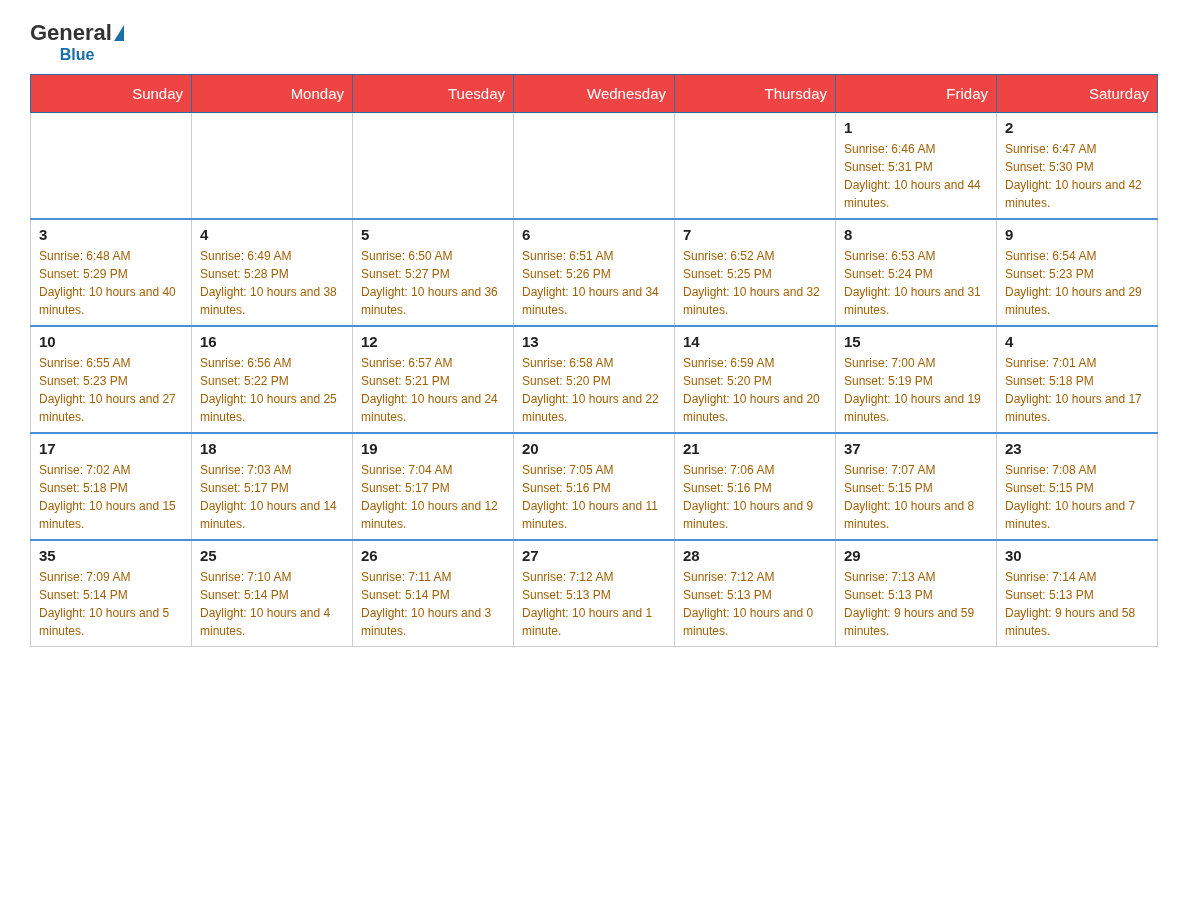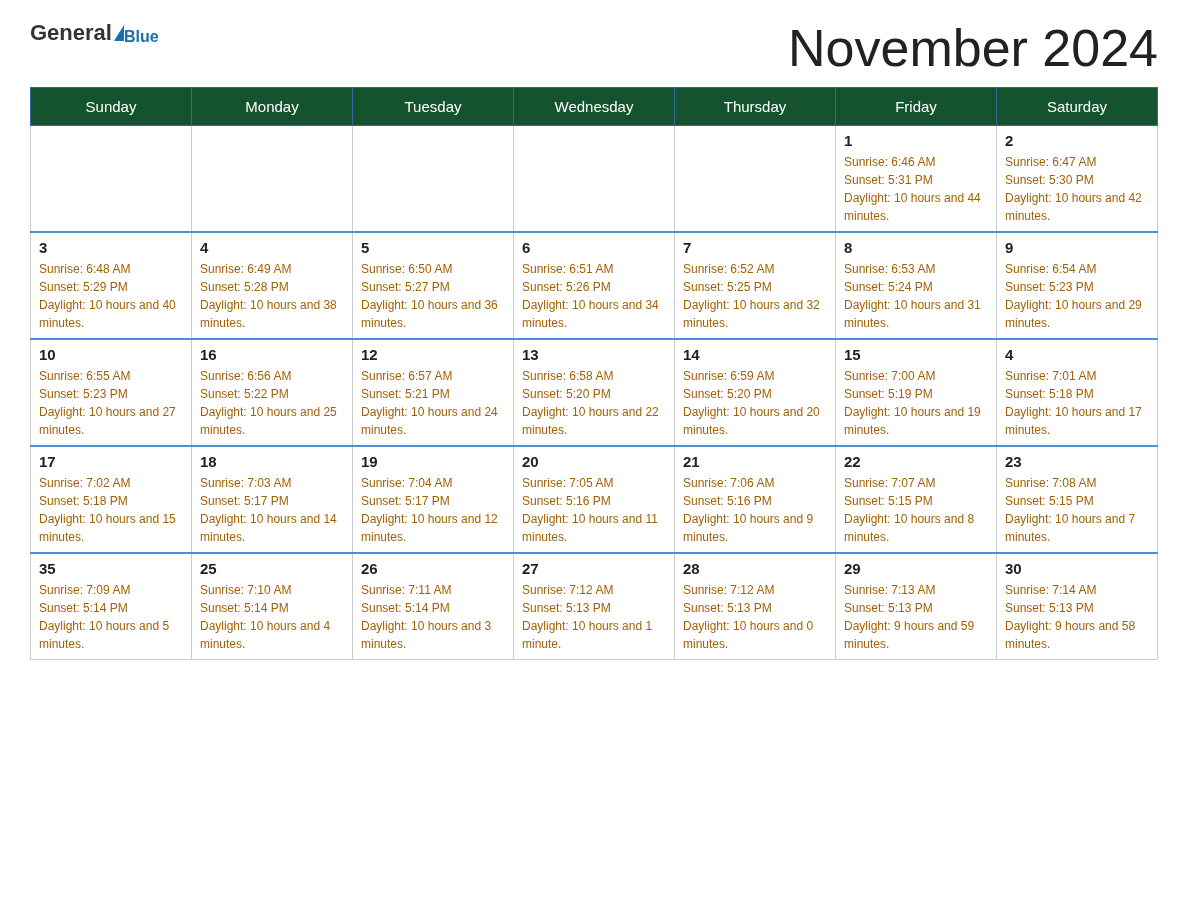--- a/index.html
+++ b/index.html
@@ -11,22 +11,22 @@
       min-height: 918px;
     }
     .header-area {
       display: flex;
       justify-content: space-between;
       align-items: flex-start;
       margin-bottom: 10px;
     }
     .logo {
       display: flex;
-      flex-direction: row;
-      align-items: flex-end;
+      flex-direction: column;
+      align-items: center;
     }
     .logo-general {
       font-size: 22px;
       font-weight: bold;
       color: #333;
     }
     .logo-blue {
       font-size: 16px;
       font-weight: bold;
       color: #1a6fa8;
@@ -57,24 +57,24 @@
       font-size: 20px;
       color: #555;
       margin-top: 4px;
     }
     .calendar-table {
       width: 100%;
       border-collapse: collapse;
       margin-top: 10px;
     }
     .calendar-table th {
-      background-color: #14532d;
+      background-color: #ef4444;
       color: #fff;
       padding: 10px 8px;
-      text-align: center;
+      text-align: right;
       font-size: 15px;
       font-weight: normal;
       border: 1px solid #2e6da4;
     }
     .calendar-table td {
       border: 1px solid #ccc;
       vertical-align: top;
       padding: 6px 8px;
       width: calc(100% / 7);
       min-height: 100px;
@@ -113,21 +113,20 @@
 
 <div class="header-area">
   <div class="logo">
     <div class="logo-top-row">
       <span class="logo-general">General</span>
       <span class="logo-triangle"></span>
     </div>
     <span class="logo-blue">Blue</span>
   </div>
   <div class="title-area">
-    <div class="month-title">November 2024</div>
   </div>
 </div>
 
 <table class="calendar-table">
   <thead>
     <tr>
     <th>Sunday</th>
         <th>Monday</th>
         <th>Tuesday</th>
         <th>Wednesday</th>
@@ -227,21 +226,21 @@
         </td>
         <td>
           <span class="day-number">20</span>
           <div class="day-info">Sunrise: 7:05 AM<br>Sunset: 5:16 PM<br>Daylight: 10 hours and 11 minutes.</div>
         </td>
         <td>
           <span class="day-number">21</span>
           <div class="day-info">Sunrise: 7:06 AM<br>Sunset: 5:16 PM<br>Daylight: 10 hours and 9 minutes.</div>
         </td>
         <td>
-          <span class="day-number">22</span>
+          <span class="day-number">37</span>
           <div class="day-info">Sunrise: 7:07 AM<br>Sunset: 5:15 PM<br>Daylight: 10 hours and 8 minutes.</div>
         </td>
         <td>
           <span class="day-number">23</span>
           <div class="day-info">Sunrise: 7:08 AM<br>Sunset: 5:15 PM<br>Daylight: 10 hours and 7 minutes.</div>
         </td>
       </tr>
       <tr class="row-separator">
         <td>
           <span class="day-number">35</span>

